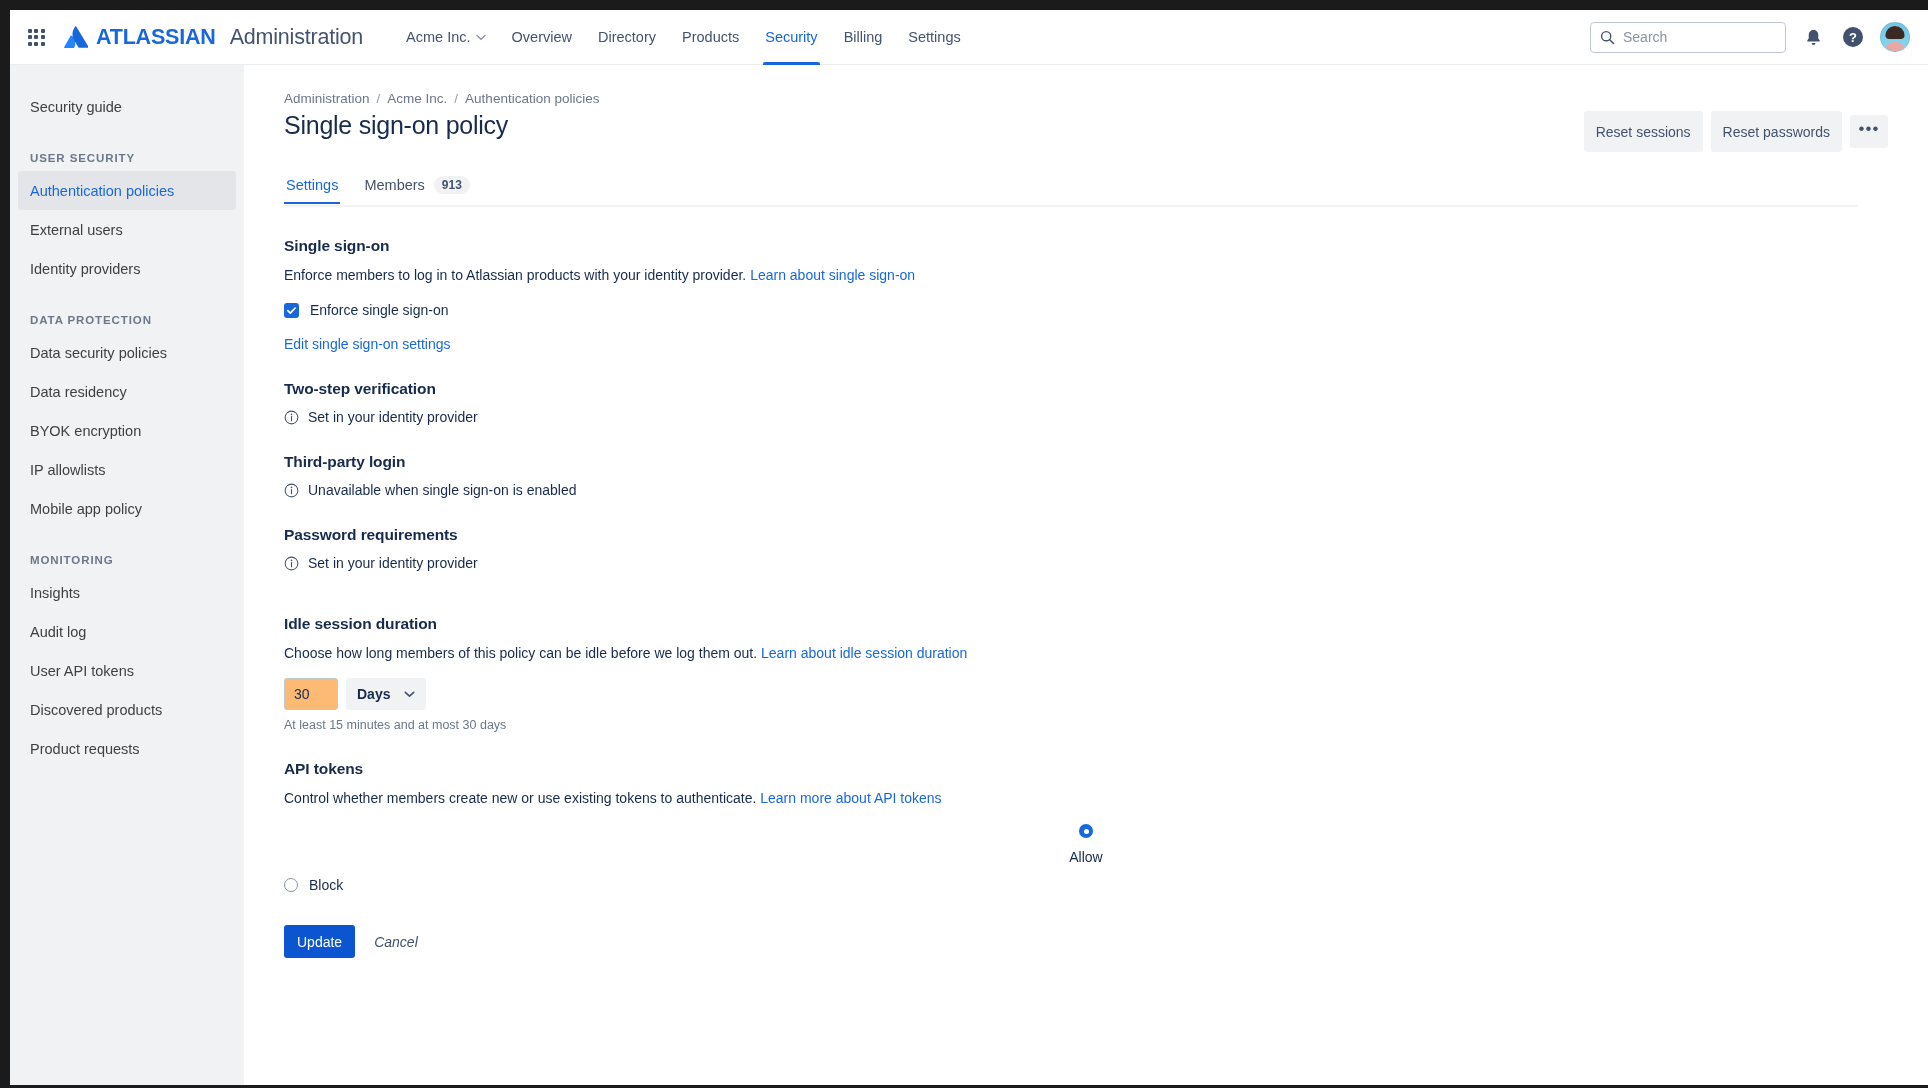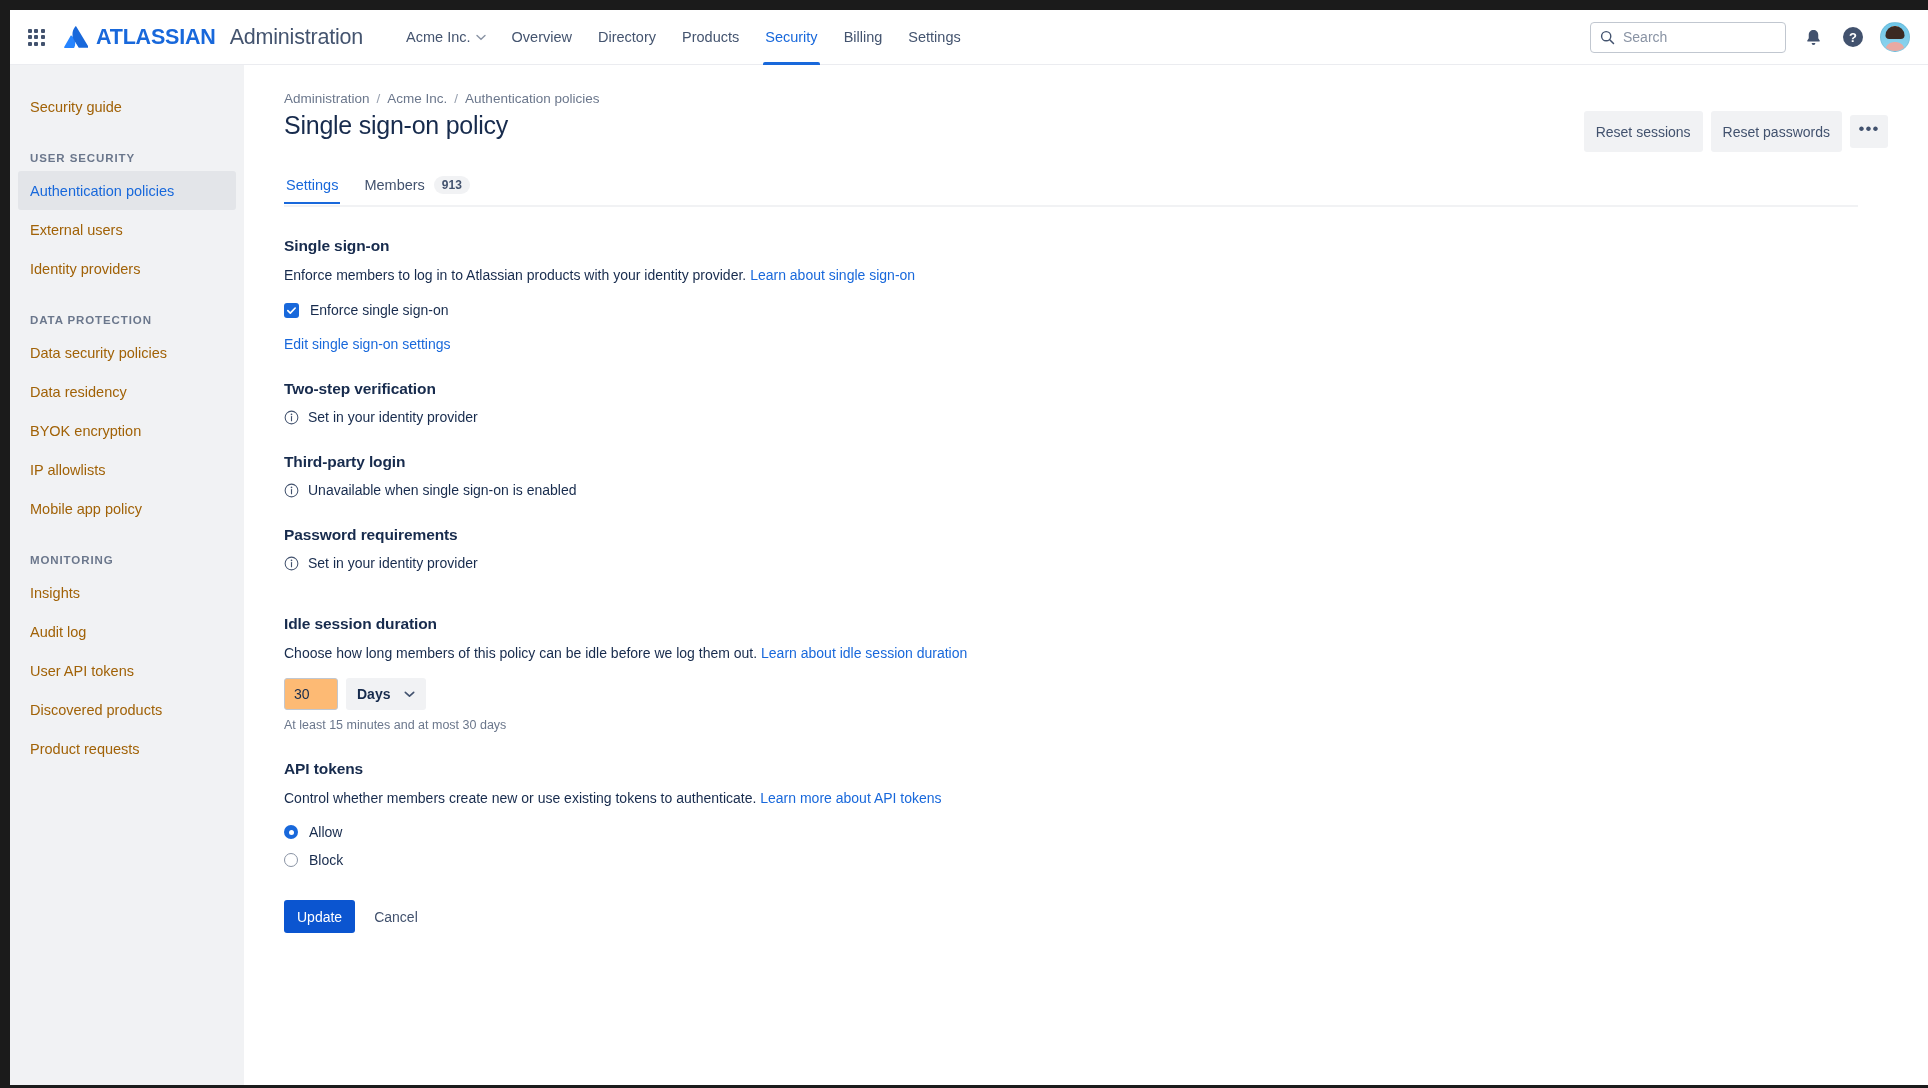--- a/index.html
+++ b/index.html
@@ -100,21 +100,21 @@
   
   .sidebar {
     width: 234px; min-width: 234px;
     background: #f1f2f4;
     padding: 22px 0 0 0;
     overflow: hidden;
   }
   .side-item {
     height: 39px; display: flex; align-items: center;
     padding: 0 12px; margin: 0 8px; border-radius: 3px;
-    font-size: 14.5px; color: #a16207; cursor: pointer;
+    font-size: 14.5px; color: #404040; cursor: pointer;
   }
   .side-item.selected { background: #e3e5e9; color: #1868db; font-weight: 500; }
   .side-head {
     font-size: 11.5px; font-weight: 700; color: #6b778c;
     letter-spacing: 0.9px; padding: 0 20px;
     margin-top: 26px; margin-bottom: 7px;
   }
 
   
   .main {
@@ -194,40 +194,40 @@
   }
   .unit-select {
     height: 32px; min-width: 78px; background: #f1f2f4; border: none;
     border-radius: 3px; display: flex; align-items: center; gap: 14px;
     padding: 16px 11px; cursor: pointer;
     font-size: 14px; color: #172b4d; font-weight: 700;
   }
   .hint { font-size: 12.5px; color: #6b778c; margin-top: 8px; }
 
   .radio-row { display: flex; align-items: center; gap: 11px; margin-top: 12px; cursor: pointer; }
-  .radio-row:first-of-type { margin-top: 16px; }
+  .radio-row:first-of-type { margin-top: 16px; flex-direction: column; }
   .rb {
     width: 14px; height: 14px; border-radius: 50%;
     border: 1.5px solid #8993a4; background: #fff;
     display: flex; align-items: center; justify-content: center;
   }
   .rb.on { border: none; background: #1868db; }
   .rb.on i { width: 5px; height: 5px; border-radius: 50%; background: #fff; display:block; }
   .radio-row span { font-size: 14px; color: #172b4d; }
 
   .actions { display: flex; align-items: center; gap: 8px; margin-top: 32px; }
   .btn-primary {
     height: 33px; padding: 0 13px; border: none; border-radius: 3px;
     background: #0b55d0; color: #fff; font-size: 14px; font-weight: 500;
     cursor: pointer; font-family: inherit;
   }
   .btn-link {
     height: 33px; padding: 0 11px; border: none; border-radius: 3px;
     background: transparent; color: #42526e; font-size: 14px; font-weight: 500;
-    cursor: pointer; font-family: inherit;
+    cursor: pointer; font-family: inherit; font-style: italic;
   }
 </style>
 </head>
 <body>
 
 <div class="window">
 
   <div class="topnav">
 
     <div class="appswitcher">

